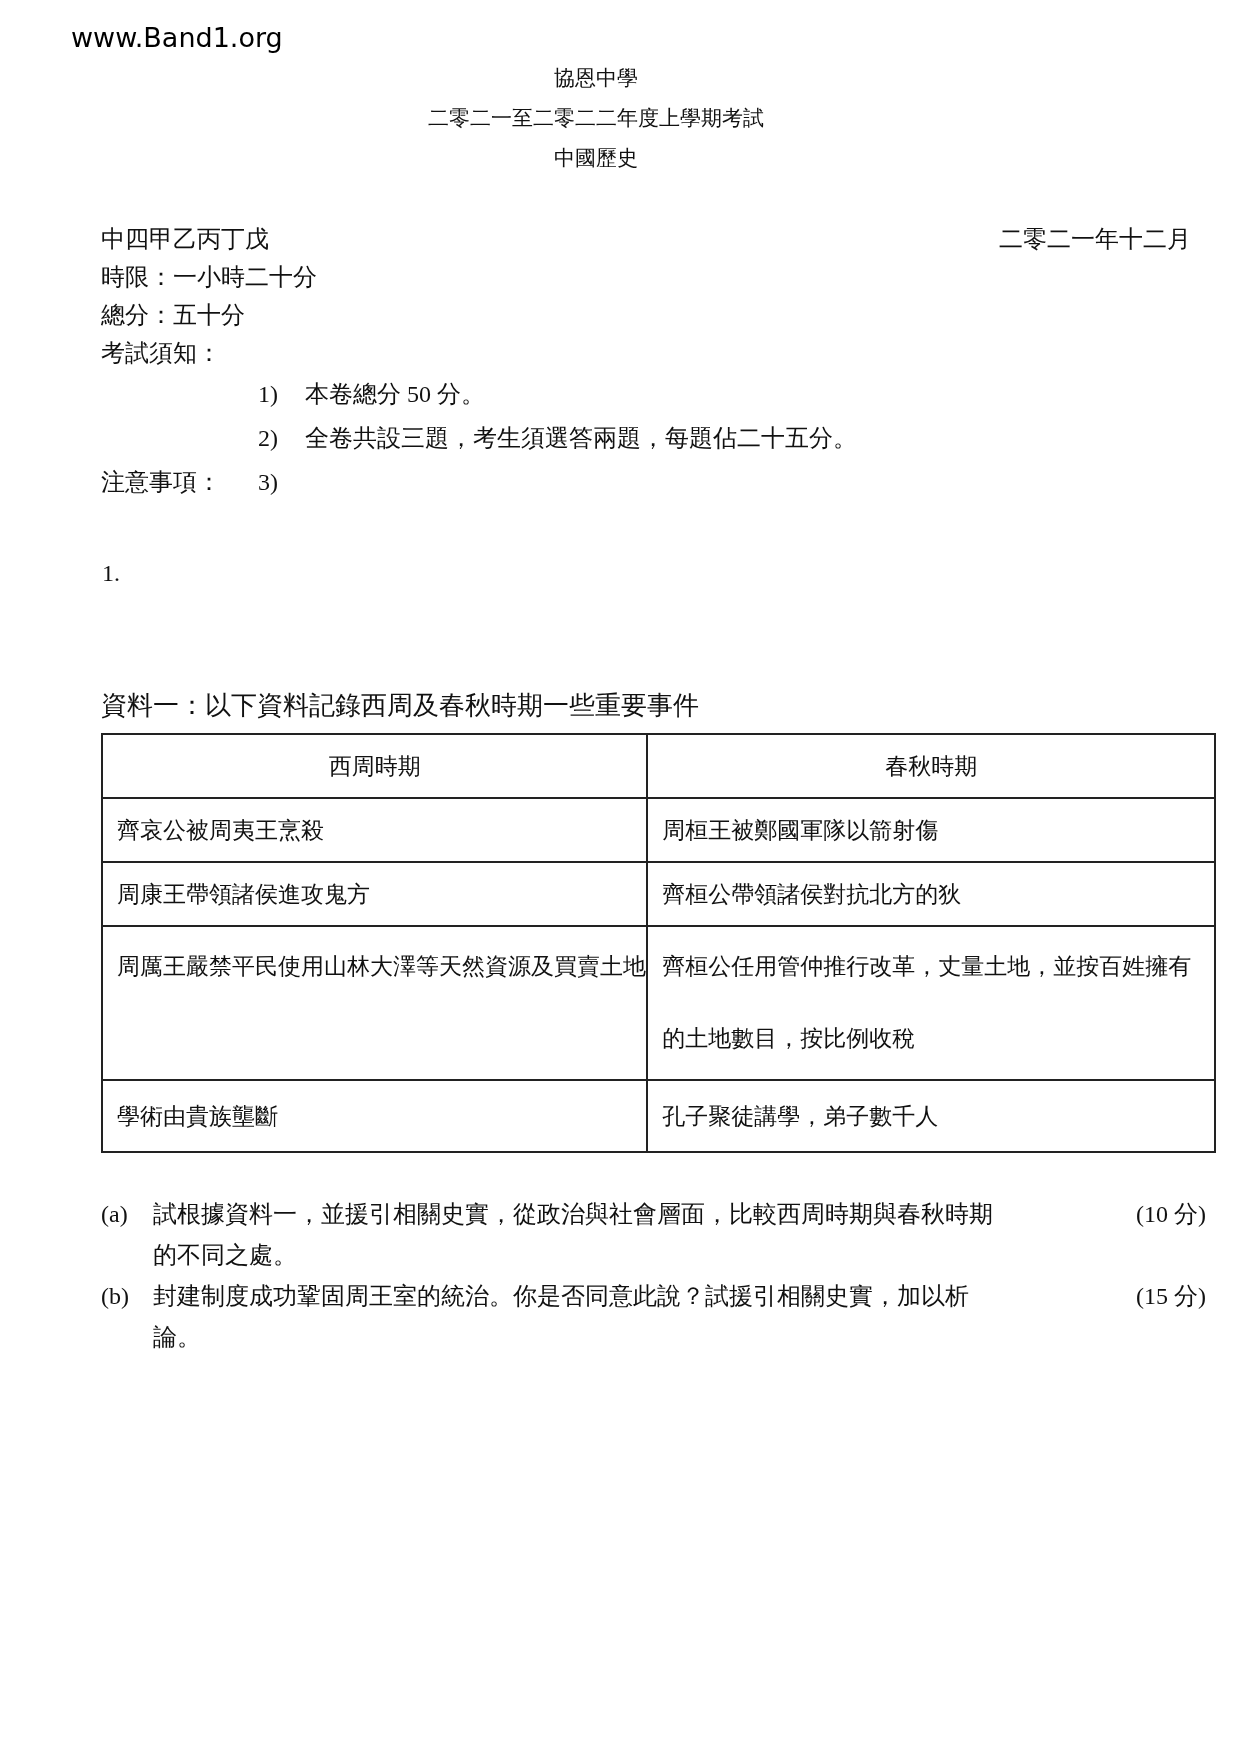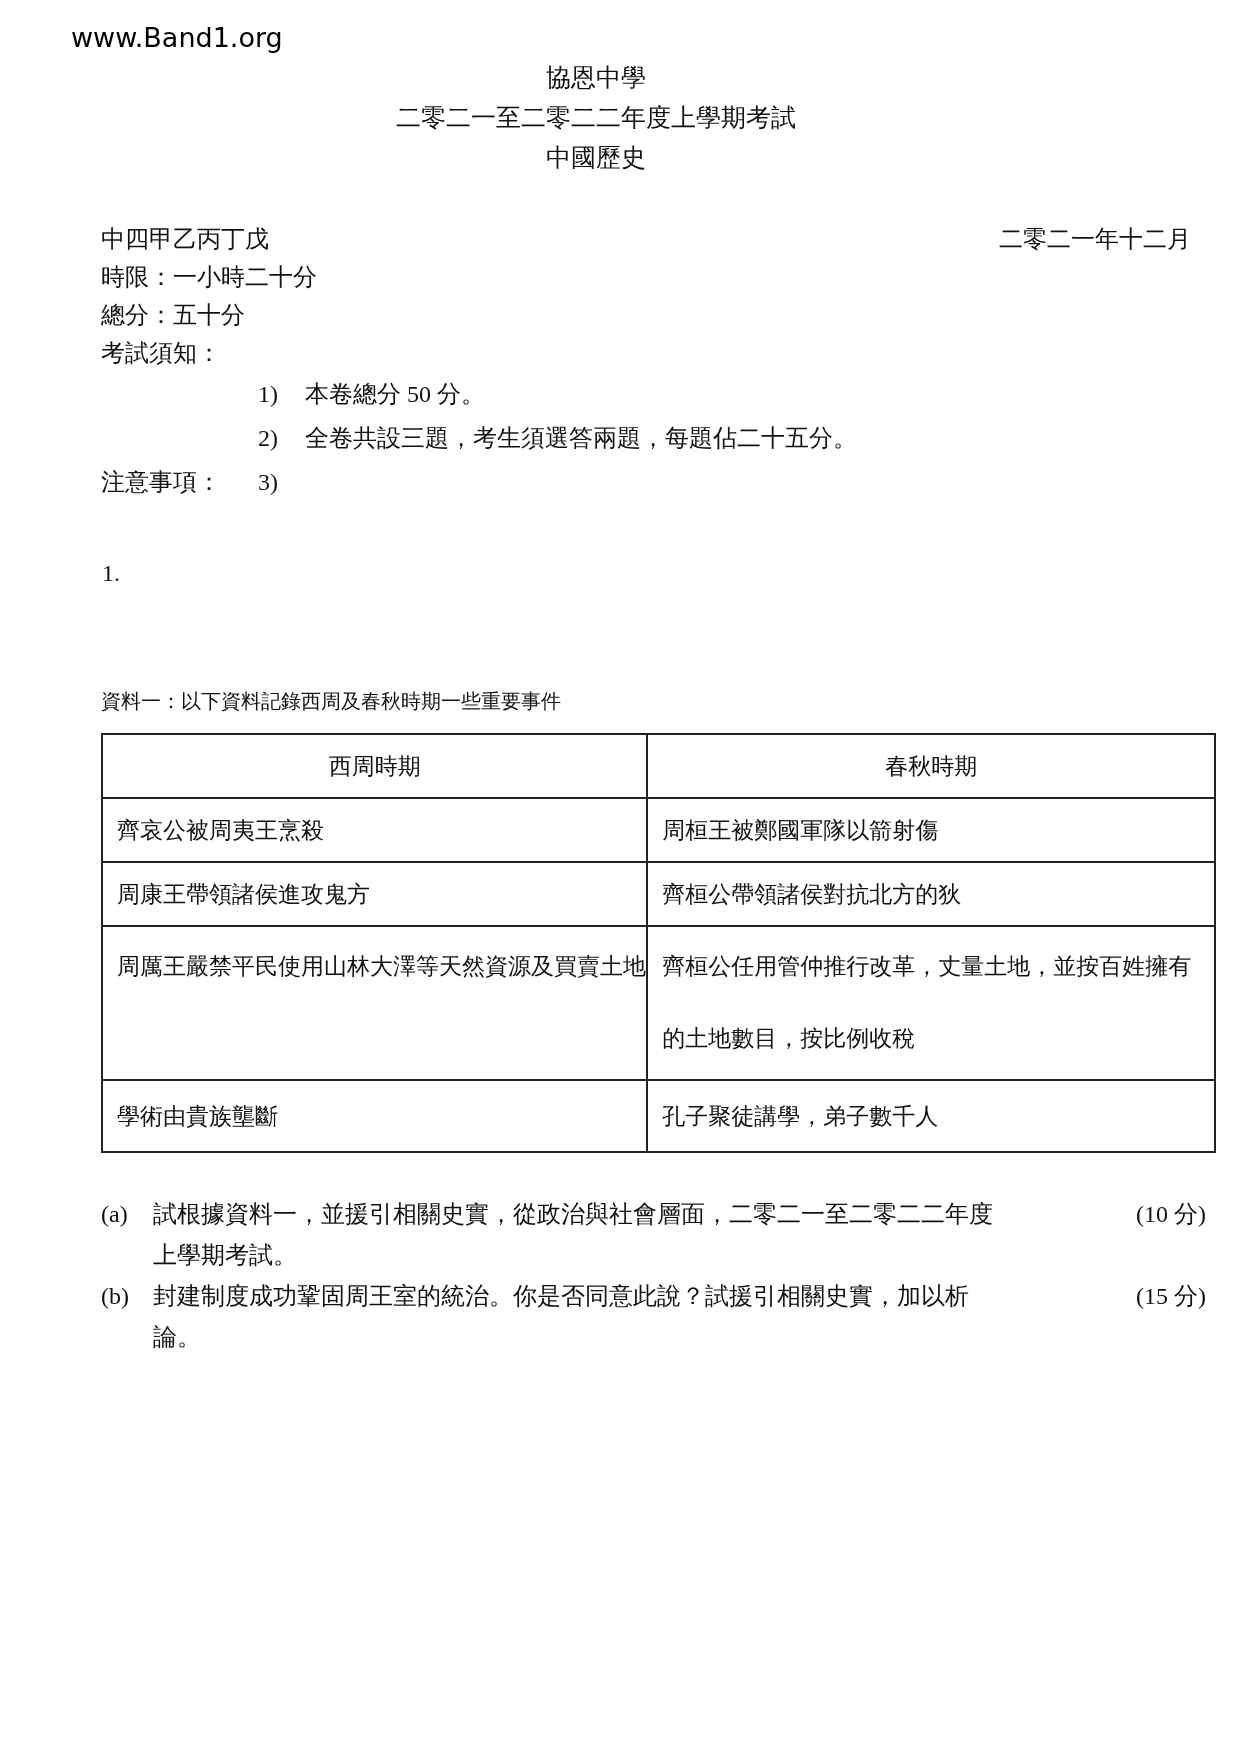--- a/index.html
+++ b/index.html
@@ -24,21 +24,21 @@
     font-family: "DejaVu Sans", "Liberation Sans", sans-serif;
     font-size: 27px;
     color: #000000;
   }
   .title-block {
     position: absolute;
     top: 58px;
     left: 65px;
     width: 990px;
     text-align: center;
-    font-size: 25px;
+    font-size: 21px;
     line-height: 40px;
   }
   .info-block {
     position: absolute;
     top: 220px;
     left: 65px;
     width: 1090px;
     font-size: 24px;
   }
   .info-line {
@@ -72,21 +72,21 @@
   .q-number {
     position: absolute;
     top: 560px;
     left: 66px;
     font-size: 24px;
   }
   .source-intro {
     position: absolute;
     top: 688px;
     left: 65px;
-    font-size: 20px;
+    font-size: 26px;
   }
   table.data-table {
     position: absolute;
     top: 733px;
     left: 65px;
     width: 1115px;
     border-collapse: collapse;
     font-size: 23px;
   }
   table.data-table th,
@@ -221,21 +221,21 @@
       <tr class="row-last">
         <td>學術由貴族壟斷</td>
         <td>孔子聚徒講學，弟子數千人</td>
       </tr>
     </tbody>
   </table>
 
   <div class="subq-block">
     <div class="subq">
       <span class="subq-label">(a)</span>
-      <div class="subq-text">試根據資料一，並援引相關史實，從政治與社會層面，二零二一至二零二二年度上學期考試。</div>
+      <div class="subq-text">試根據資料一，並援引相關史實，從政治與社會層面，比較西周時期與春秋時期的不同之處。</div>
       <div class="subq-marks">(10 分)</div>
     </div>
     <div class="subq">
       <span class="subq-label">(b)</span>
       <div class="subq-text">封建制度成功鞏固周王室的統治。你是否同意此說？試援引相關史實，加以析論。</div>
       <div class="subq-marks">(15 分)</div>
     </div>
   </div>
 
   <div class="page-footer">1</div>

